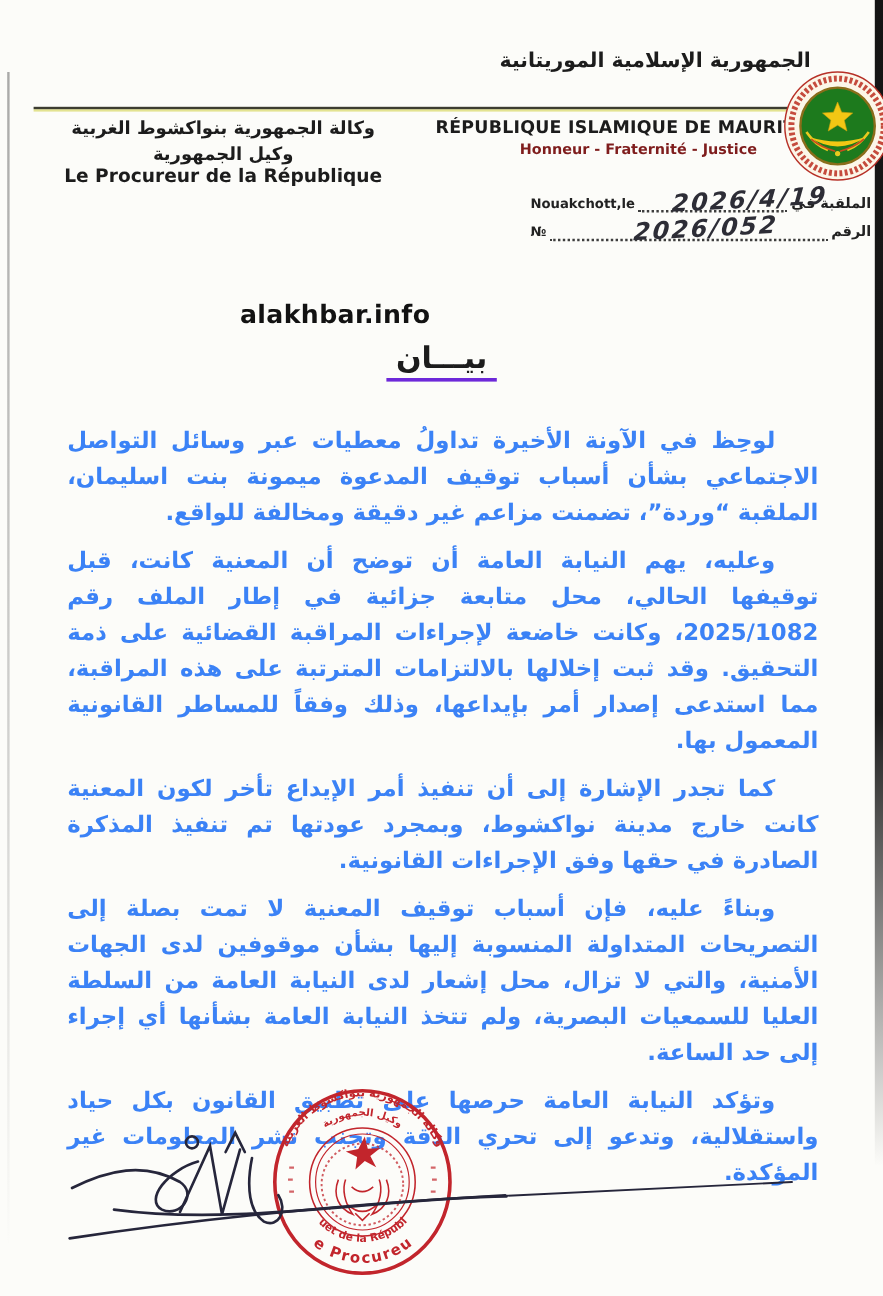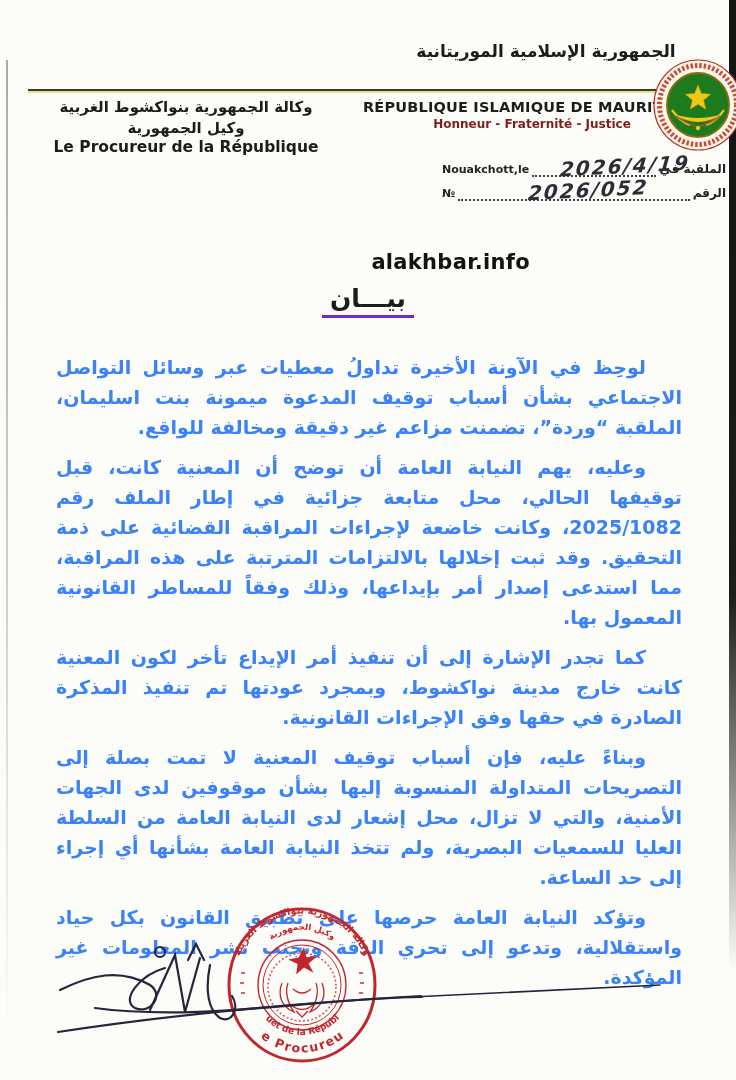--- a/index.html
+++ b/index.html
@@ -32,21 +32,21 @@
   .dl-row{display:flex; align-items:flex-end; margin-bottom:8px;}
   .dl-label{white-space:nowrap; font-weight:bold; color:#222; padding-bottom:1px;}
   .dl-label.ar{font-size:12px;}
   .leader{flex:1; position:relative; border-bottom:2px dotted #3d3d3d; height:14px; margin:0 3px;}
   .hand{position:absolute; bottom:-3px; font-style:italic; font-weight:bold;
     font-size:20px; color:#2d2d36; letter-spacing:2px; white-space:nowrap;
     transform:rotate(-3deg) skewX(-8deg);}
   .hand.h1{left:22%;}
   .hand.h2{left:30%;}
   
-  .watermark{position:absolute; left:200px; top:250px; width:330px; text-align:right;
+  .watermark{position:absolute; left:200px; top:250px; width:330px; text-align:left;
     font-weight:bold; font-size:21px; color:#121212; letter-spacing:.3px;}
   .doc-title-wrap{position:absolute; left:0; right:0; top:284px; text-align:center;}
   .doc-title{display:inline-block; font-weight:bold; font-size:25px;
     border-bottom:3px solid #6d28d9; padding:0 8px 2px;}
   
   .body-text{position:absolute; left:56px; right:54px; top:352px;
     direction:rtl; text-align:justify; font-weight:bold; font-size:19px; line-height:30px;
     color:#3b82f6;}
   .body-text p{margin:0 0 10px; text-indent:36px;}
   

